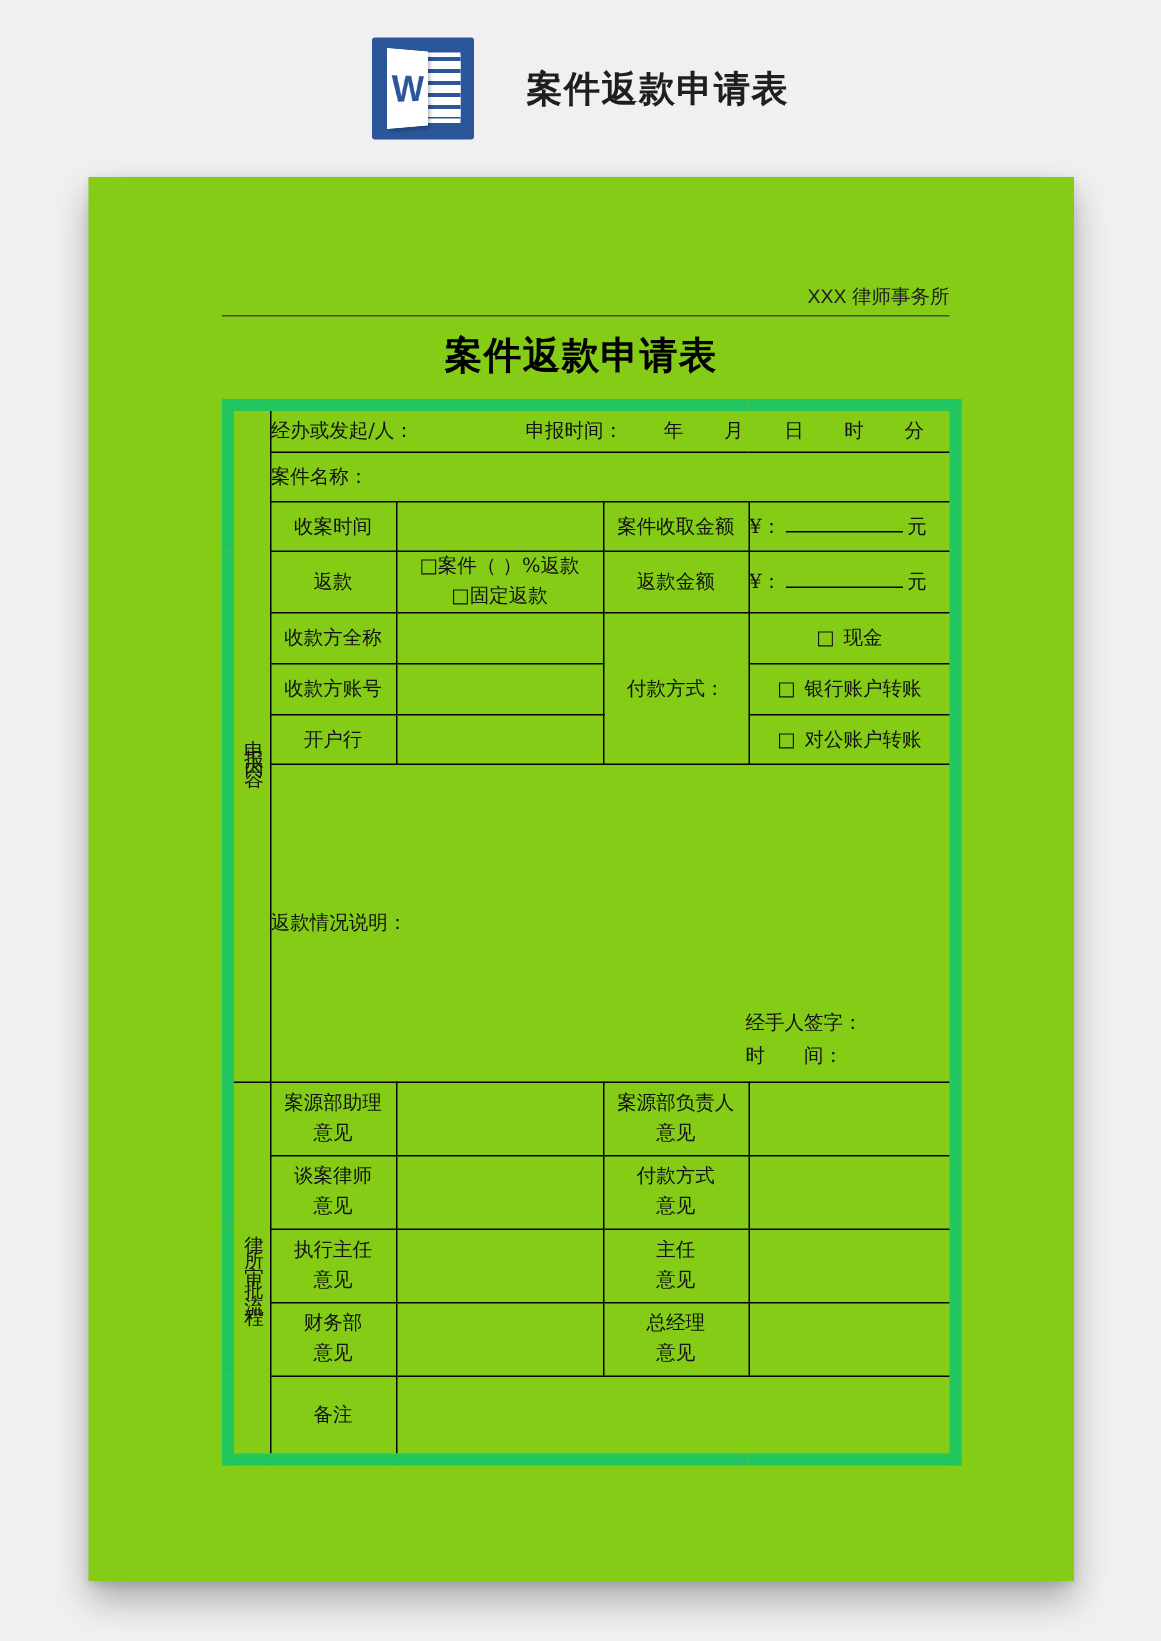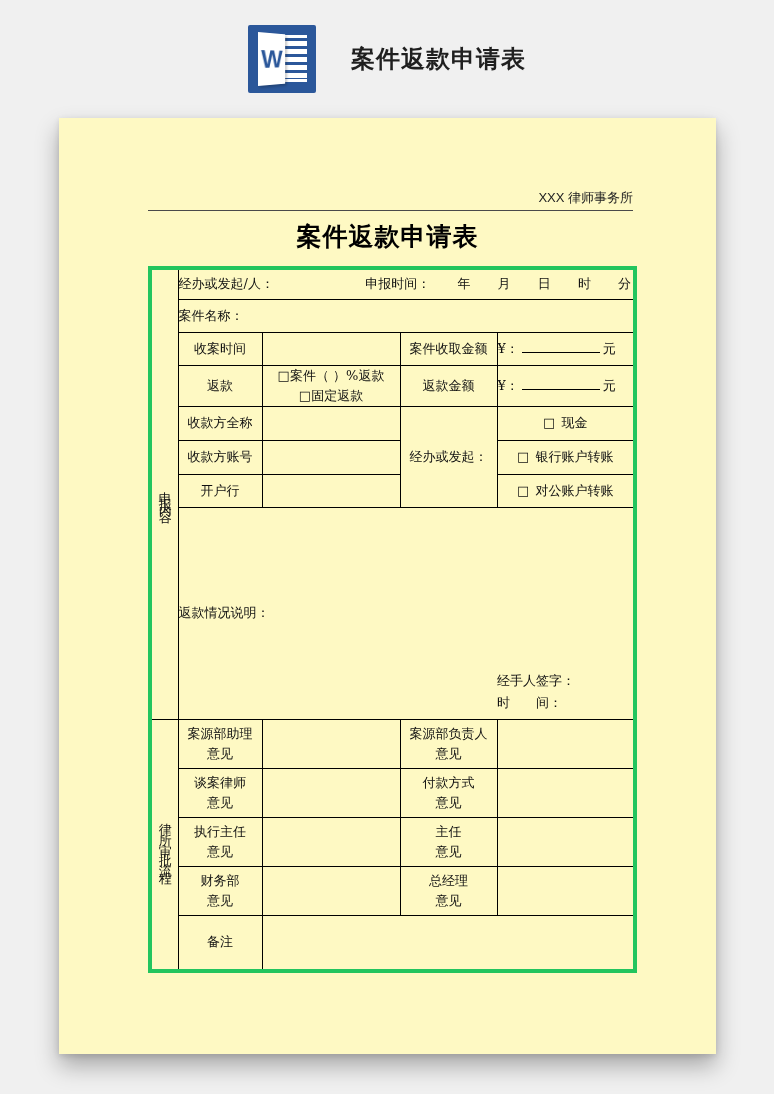--- a/index.html
+++ b/index.html
@@ -20,45 +20,45 @@
   .word-wpage { position:absolute; left:10px; top:7px; width:31px; height:54px; background:#fff;
                 transform:perspective(90px) rotateY(16deg); transform-origin:left center;
                 display:flex; align-items:center; justify-content:center;
                 box-shadow:2px 2px 3px rgba(0,0,0,0.25); }
   .word-wpage span { color:#2b579a; font-weight:bold; font-size:26px; }
   .banner-text { display:flex; flex-direction:column; align-items:center; gap:10px; }
   .banner-title { font-size:24px; font-weight:bold; color:#1f1f1f; letter-spacing:1px; }
   .banner-subtitle { font-size:19px; color:#ababab; }
 
   
-  .doc-page { position:absolute; left:59px; top:118px; width:657px; height:936px; background:#fef9c3;
+  .doc-page { position:absolute; left:59px; top:118px; width:657px; height:936px; background:#84cc16;
               box-shadow:0 12px 22px rgba(0,0,0,0.30), 0 2px 6px rgba(0,0,0,0.12); }
   .firm-name { position:absolute; top:71px; right:83px; font-size:13px; color:#222;
                font-family:"Liberation Sans", sans-serif; }
   .firm-rule { position:absolute; top:92px; left:89px; width:485px; border:none; border-top:1px solid #4a4a4a; }
   .doc-title { position:absolute; top:102px; left:0; width:100%; text-align:center;
                font-size:25px; font-weight:bold; color:#000; letter-spacing:1px; }
 
   
   .form-table { position:absolute; left:89px; top:148px; width:485px;
                 border-collapse:collapse; table-layout:fixed; }
   .form-table td { border:1px solid #000; font-size:13px; color:#111; vertical-align:middle; padding:0; }
-  .form-table { border:4px solid #22c55e; }
+  .form-table { border:8px solid #22c55e; }
   .h31{height:31px} .h33{height:33px} .h35{height:35px} .h34{height:34px}
   .h212{height:212px} .h49{height:49px} .h72{height:56px}
 
   .cell-center { text-align:center;margin-top:32px; }
   .cell-left { text-align:left; padding-left:8px; }
   .side-cell { text-align:center; vertical-align:middle; }
   .vertical { display:inline-block; writing-mode:vertical-rl; text-orientation:upright; font-size:13px; }
   .v-sm { letter-spacing:6px; }
   .v-lg { letter-spacing:10px; }
 
   .row1-flex { display:flex; align-items:center; width:100%; }
-  .declare-time { margin-left:auto; padding-right:2px; white-space:nowrap; }
+  .declare-time { margin-left:auto; padding-right:17px; white-space:nowrap; }
   .tu { margin-left:23px; }
 
   .money-cell { padding-left:10px; white-space:nowrap; }
   .uline { display:inline-block; width:78px; border-bottom:1px solid #000; height:14px;
            vertical-align:baseline; margin:0 3px; }
 
   .two-line span { display:block; line-height:20px; }
   .opt-line { line-height:20px; white-space:nowrap; }
   .chk { margin-right:0; }
   .chk-gap { margin-right:6px; }
@@ -138,21 +138,21 @@
           </td>
           <td class="cell-center">返款金额</td>
           <td class="money-cell">
             <span>¥：</span><span class="uline"></span><span>元</span>
           </td>
         </tr>
 
         <tr class="h34">
           <td class="cell-center">收款方全称</td>
           <td></td>
-          <td class="cell-center" rowspan="3">经办或发起：</td>
+          <td class="cell-center" rowspan="3">付款方式：</td>
           <td class="cell-center">
             <span class="chk-gap">□</span><span>现金</span>
           </td>
         </tr>
 
         <tr class="h34">
           <td class="cell-center">收款方账号</td>
           <td></td>
           <td class="cell-center">
             <span class="chk-gap">□</span><span>银行账户转账</span>

